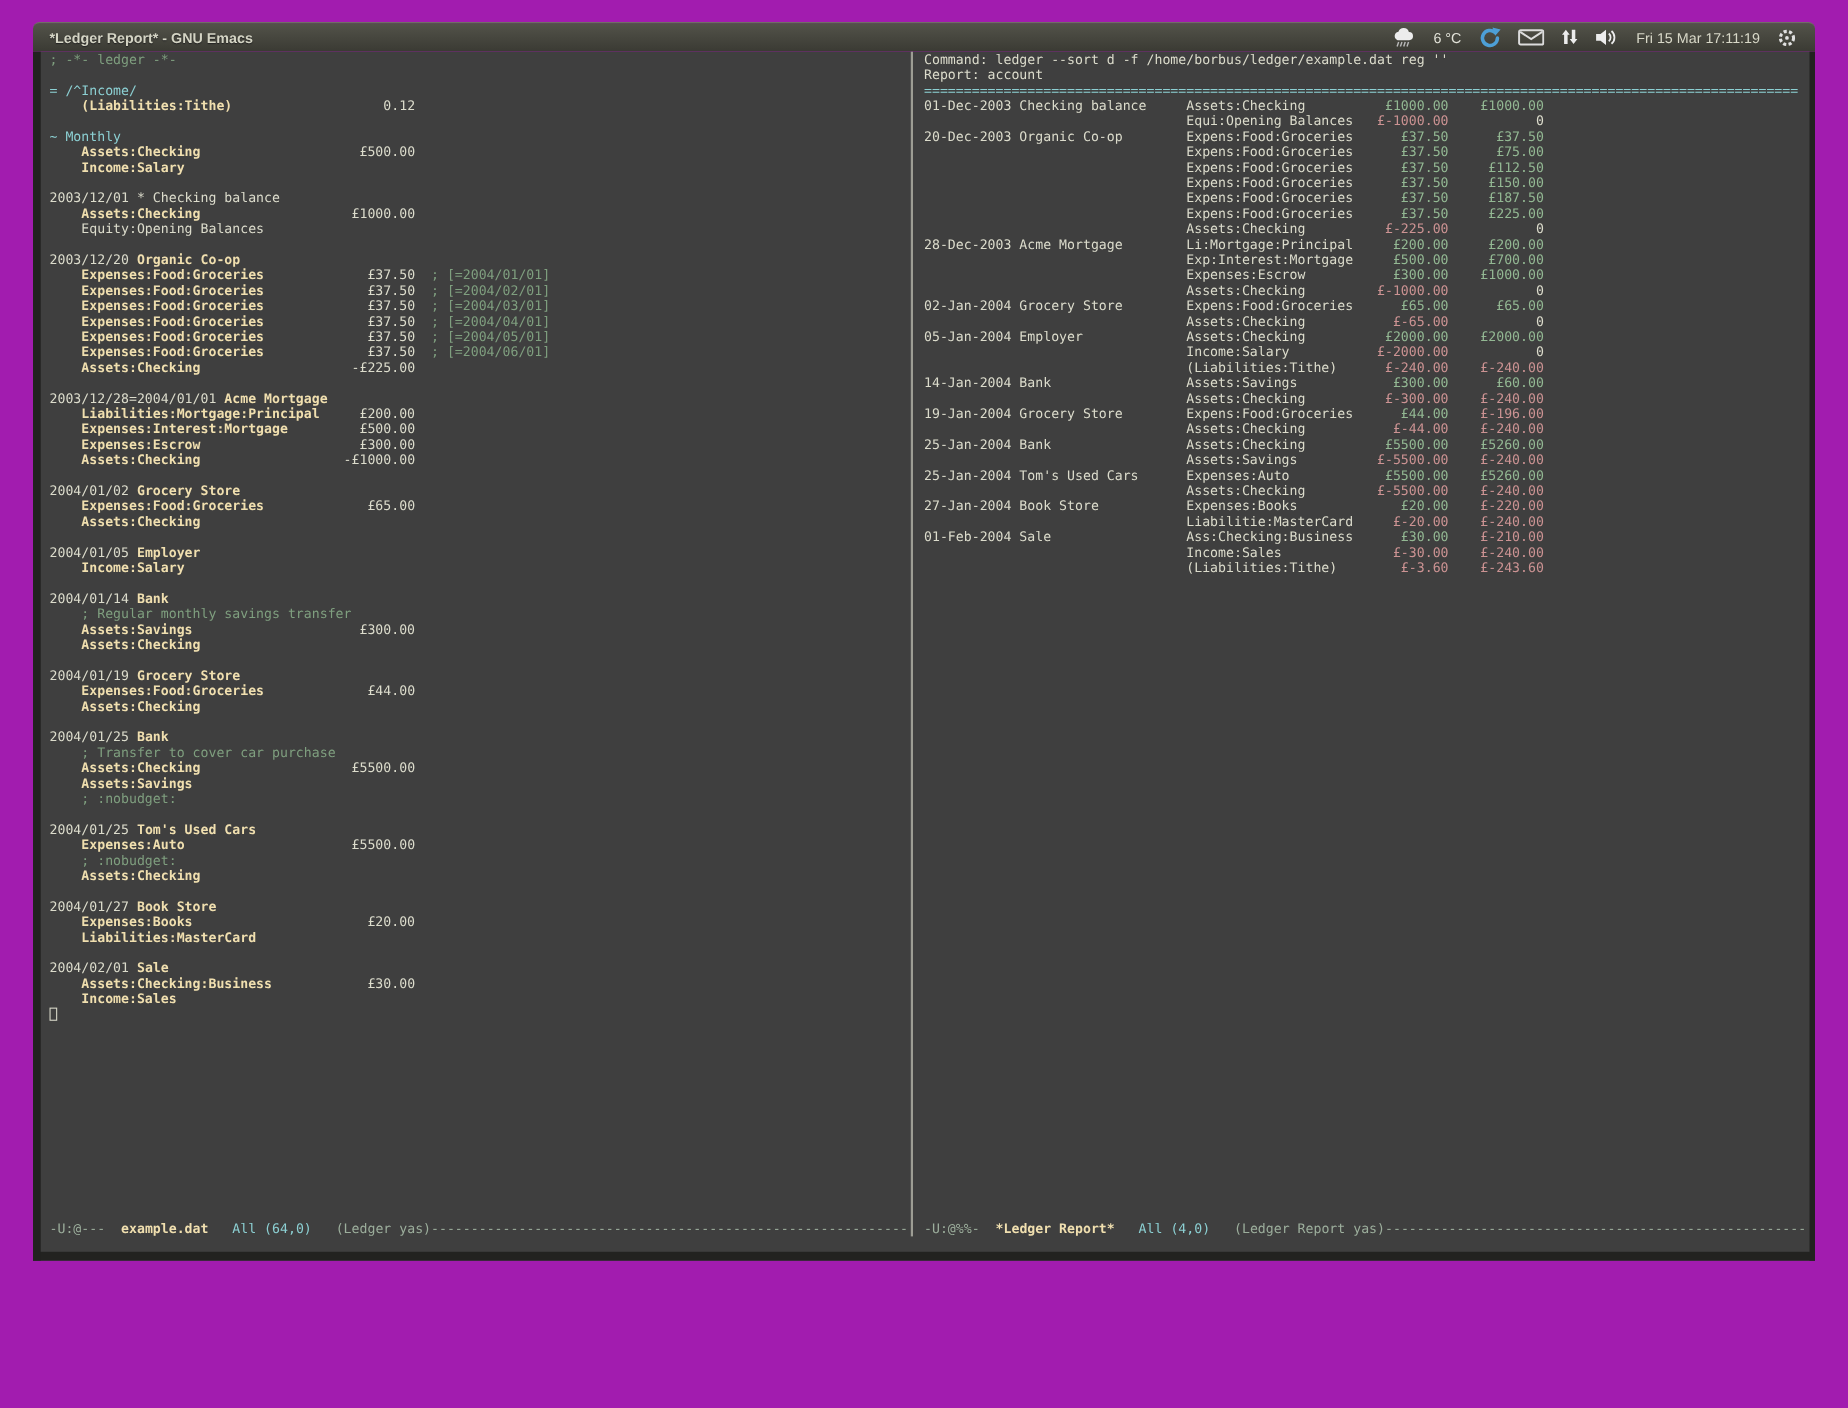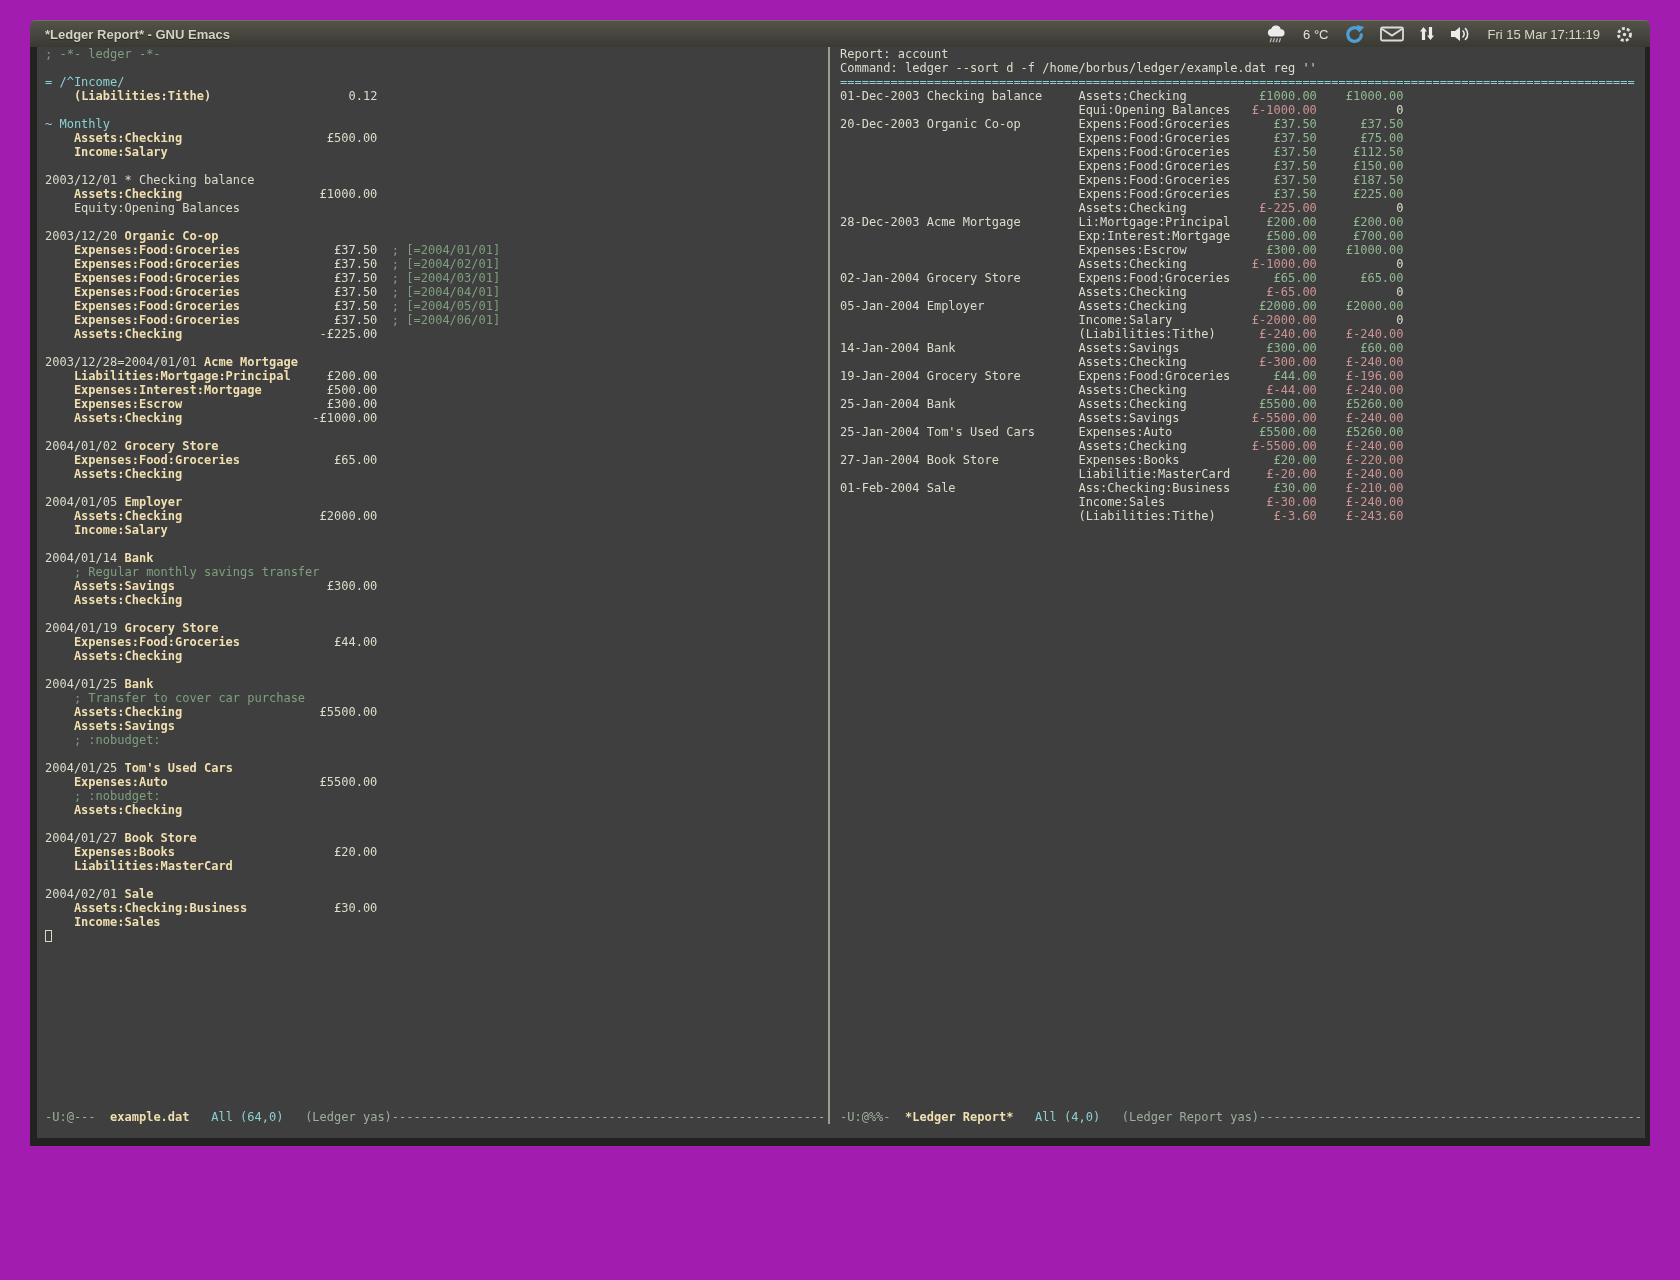--- a/index.html
+++ b/index.html
@@ -128,21 +128,20 @@
           <div class="line"><span class="kw">    Liabilities:Mortgage:Principal</span><span>     £200.00</span></div>
           <div class="line"><span class="kw">    Expenses:Interest:Mortgage</span><span>         £500.00</span></div>
           <div class="line"><span class="kw">    Expenses:Escrow</span><span>                    £300.00</span></div>
           <div class="line"><span class="kw">    Assets:Checking</span><span>                  -£1000.00</span></div>
           <div class="line"></div>
           <div class="line"><span>2004/01/02 </span><span class="kw">Grocery Store</span></div>
           <div class="line"><span class="kw">    Expenses:Food:Groceries</span><span>             £65.00</span></div>
           <div class="line"><span class="kw">    Assets:Checking</span></div>
           <div class="line"></div>
           <div class="line"><span>2004/01/05 </span><span class="kw">Employer</span></div>
-          <div class="line"><span class="kw">    Assets:Checking</span><span>                   £2000.00</span></div>
           <div class="line"><span class="kw">    Income:Salary</span></div>
           <div class="line"></div>
           <div class="line"><span>2004/01/14 </span><span class="kw">Bank</span></div>
           <div class="line"><span class="cm">    ; Regular monthly savings transfer</span></div>
           <div class="line"><span class="kw">    Assets:Savings</span><span>                     £300.00</span></div>
           <div class="line"><span class="kw">    Assets:Checking</span></div>
           <div class="line"></div>
           <div class="line"><span>2004/01/19 </span><span class="kw">Grocery Store</span></div>
           <div class="line"><span class="kw">    Expenses:Food:Groceries</span><span>             £44.00</span></div>
           <div class="line"><span class="kw">    Assets:Checking</span></div>
@@ -162,22 +161,22 @@
           <div class="line"><span class="kw">    Expenses:Books</span><span>                      £20.00</span></div>
           <div class="line"><span class="kw">    Liabilities:MasterCard</span></div>
           <div class="line"></div>
           <div class="line"><span>2004/02/01 </span><span class="kw">Sale</span></div>
           <div class="line"><span class="kw">    Assets:Checking:Business</span><span>            £30.00</span></div>
           <div class="line"><span class="kw">    Income:Sales</span></div>
           <div class="line"><span class="cursor"></span></div>
         </div>
       <div class="vdivider"></div>
       <div class="win win-right">
+        <div class="line">Command: ledger --sort d -f /home/borbus/ledger/example.dat reg ''</div>
         <div class="line">Report: account</div>
-        <div class="line">Command: ledger --sort d -f /home/borbus/ledger/example.dat reg ''</div>
         <div class="line cy">==============================================================================================================</div>
         <div id="report-rows">
             <div class="line"><span>01-Dec-2003 Checking balance     Assets:Checking      </span><span class="pos">    £1000.00</span><span class="pos">    £1000.00</span></div>
             <div class="line"><span>                                 Equi:Opening Balances</span><span class="neg">   £-1000.00</span><span class="zero">           0</span></div>
             <div class="line"><span>20-Dec-2003 Organic Co-op        Expens:Food:Groceries</span><span class="pos">      £37.50</span><span class="pos">      £37.50</span></div>
             <div class="line"><span>                                 Expens:Food:Groceries</span><span class="pos">      £37.50</span><span class="pos">      £75.00</span></div>
             <div class="line"><span>                                 Expens:Food:Groceries</span><span class="pos">      £37.50</span><span class="pos">     £112.50</span></div>
             <div class="line"><span>                                 Expens:Food:Groceries</span><span class="pos">      £37.50</span><span class="pos">     £150.00</span></div>
             <div class="line"><span>                                 Expens:Food:Groceries</span><span class="pos">      £37.50</span><span class="pos">     £187.50</span></div>
             <div class="line"><span>                                 Expens:Food:Groceries</span><span class="pos">      £37.50</span><span class="pos">     £225.00</span></div>

